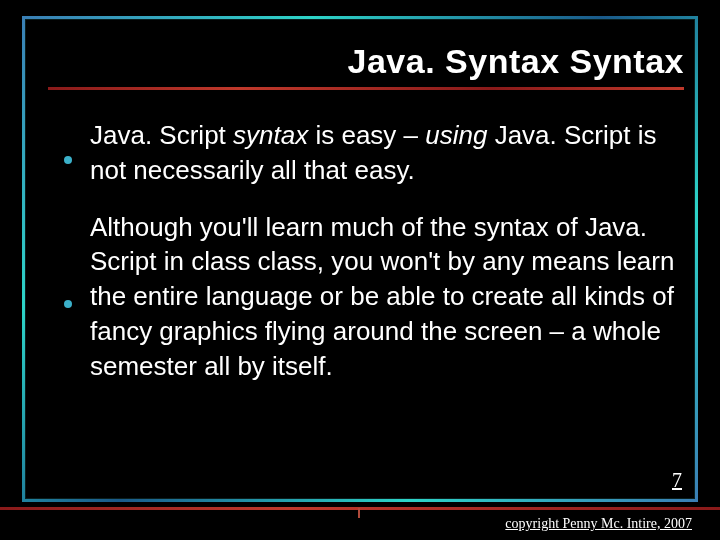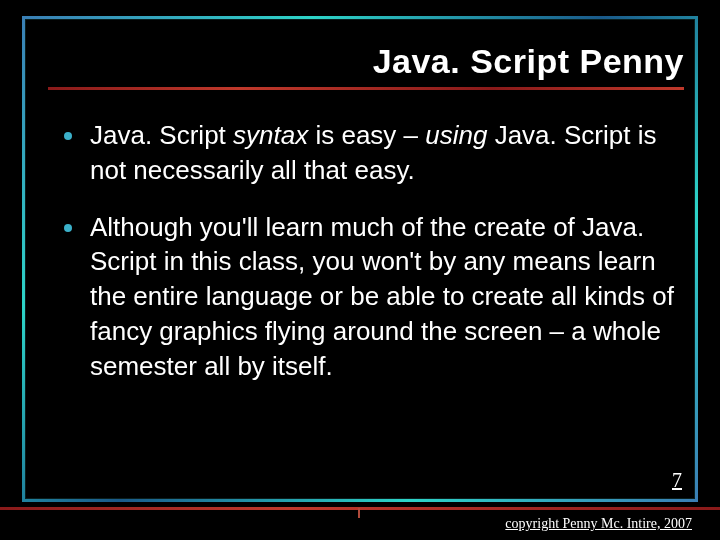--- a/index.html
+++ b/index.html
@@ -47,21 +47,21 @@
   }
   .content {
     position: absolute;
     top: 118px;
     left: 64px;
     right: 42px;
     color: #fff;
   }
   .bullet {
     display: flex;
-    align-items: flex-start;
+    align-items: center;
     margin-bottom: 22px;
     font-size: 26px;
     line-height: 1.34;
   }
   .dot {
     width: 8px;
     height: 8px;
     border-radius: 50%;
     background: #3bb0c9;
     margin-top: 14px;
@@ -104,36 +104,36 @@
     font-size: 14px;
     text-decoration: underline;
   }
 </style>
 </head>
 <body>
 
 <div class="frame"></div>
 
 <div class="title-wrap">
-  <span class="title">Java. Script Penny</span>
+  <span class="title">Java. Syntax Syntax</span>
   <div class="title-underline"></div>
 </div>
 
 <div class="content">
 
   <div class="bullet">
     <div class="dot"></div>
     <div class="bullet-text">
       <span>Java. Script </span><span class="italic">syntax</span><span> is easy – </span><span class="italic">using</span><span> Java. Script is not necessarily all that easy.</span>
     </div>
   </div>
 
   <div class="bullet">
     <div class="dot"></div>
-    <div class="bullet-text">Although you'll learn much of the create of Java. Script in this class, you won't by any means learn the entire language or be able to create all kinds of fancy graphics flying around the screen – a whole semester all by itself.</div>
+    <div class="bullet-text">Although you'll learn much of the syntax of Java. Script in class class, you won't by any means learn the entire language or be able to create all kinds of fancy graphics flying around the screen – a whole semester all by itself.</div>
   </div>
 
 </div>
 
 <div class="pagenum">7</div>
 
 <div class="footer-line"></div>
 <div class="footer-tick"></div>
 
 <div class="copyright">copyright Penny Mc. Intire, 2007</div>

